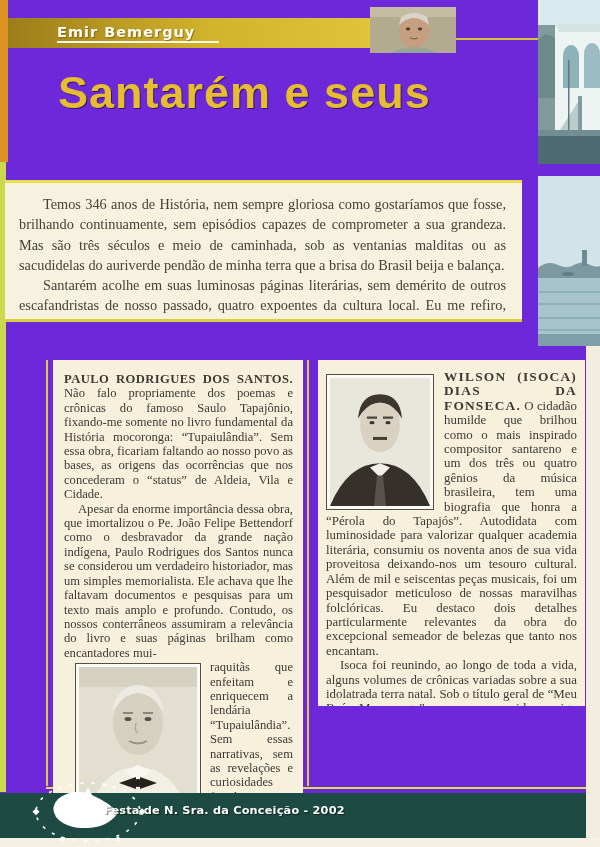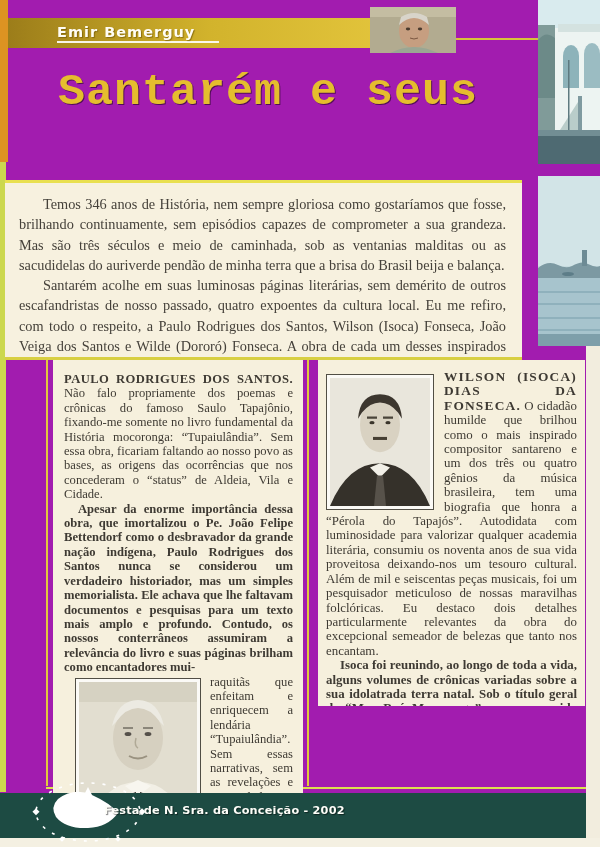--- a/index.html
+++ b/index.html
@@ -1,55 +1,55 @@
 <!DOCTYPE html>
 <html><head>
 <meta charset="utf-8">
 <style>
   html,body{margin:0;padding:0;background:#222;}
-  .page{position:relative;width:600px;height:847px;background:#a21caf;overflow:hidden;
+  .page{position:relative;width:600px;height:847px;background:#6d28d9;overflow:hidden;
         font-family:"Liberation Serif", serif;}
   
   .strip-orange{position:absolute;left:0;top:0;width:8px;height:162px;background:#dd9322;}
   .strip-green{position:absolute;left:0;top:162px;width:6px;height:630px;background:#ccd84e;}
   
   .banner{position:absolute;left:8px;top:18px;width:448px;height:30px;
           background:linear-gradient(90deg,#9c7d1a,#d2b32c 45%,#e9cb42);}
   .banner-name{position:absolute;left:57px;top:24px;color:#fffdf5;
           font-family:"DejaVu Sans",sans-serif;font-weight:bold;font-size:14.5px;
           letter-spacing:1px;text-shadow:1px 1px 1px rgba(110,85,0,.65);}
   .banner-underline{position:absolute;left:57px;top:41px;width:162px;height:2px;background:rgba(255,255,255,.9);}
   .author-photo{position:absolute;left:370px;top:7px;width:86px;height:46px;overflow:hidden;}
   .hline-banner{position:absolute;left:456px;top:38px;width:82px;height:2px;background:#d8c23a;}
   
   .title{position:absolute;left:58px;top:66px;color:#e5bd2e;
-         font-family:Liberation Mono, monospace;font-weight:bold;font-size:45px;line-height:54px;
+         font-family:Liberation Sans, sans-serif;font-weight:bold;font-size:45px;line-height:54px;
          letter-spacing:1px;text-shadow:1px 1px 0 rgba(0,0,0,.5);}
   
   .photo-top{position:absolute;left:538px;top:0;width:62px;height:164px;overflow:hidden;}
   .photo-bottom{position:absolute;left:538px;top:176px;width:62px;height:170px;overflow:hidden;}
   
-  .intro{position:absolute;left:5px;top:180px;width:517px;height:180px;box-sizing:border-box;
+  .intro{position:absolute;left:5px;top:180px;width:517px;height:142px;box-sizing:border-box;
          background:#f7f1df;border-top:3px solid #e9e050;border-bottom:3px solid #d8cf42;
          padding:11px 16px 0 14px;color:#45413a;font-size:14.3px;line-height:1.42;
          text-align:justify;overflow:hidden;}
   .intro p{margin:0;text-indent:24px;}
   
   .vline-left{position:absolute;left:46px;top:360px;width:2px;height:426px;background:#e2c93c;}
   .vline-mid{position:absolute;left:307px;top:360px;width:2px;height:426px;background:#e2c93c;}
   .hline-bottom{position:absolute;left:46px;top:787px;width:540px;height:2px;background:#dde04e;}
   
   .panel{position:absolute;background:#f6f0dd;box-sizing:border-box;color:#3e3a33;
          text-align:justify;overflow:hidden;}
   .panel-left{left:53px;top:360px;width:250px;height:483px;padding:12px 10px 10px 11px;
          font-size:12.6px;line-height:14.4px;}
   .panel-right{left:318px;top:360px;width:267px;height:346px;padding:10px 8px;
          font-size:12.9px;line-height:14.4px;}
   .panel p{margin:0;}
-  .panel .indent{text-indent:14px;font-weight:bold;}
+  .panel .indent{text-indent:14px;}
   .art-heading{font-weight:bold;letter-spacing:.4px;}
   .panel-right .art-heading{font-size:13.4px;letter-spacing:1.2px;}
   
   .photo-frame{border:1px solid #514e45;background:#fbfaf6;padding:3px;box-sizing:border-box;}
   .paulo-photo{float:left;width:126px;height:152px;margin:3px 9px 0 11px;}
   .wilson-photo{float:left;width:108px;height:136px;margin:4px 10px 2px 0;}
   .photo-frame svg{display:block;width:100%;height:100%;}
   
   .footer-band{position:absolute;left:0;top:793px;width:586px;height:45px;background:#1d4b43;}
   .festival-logo{position:absolute;left:24px;top:779px;width:132px;height:66px;}

